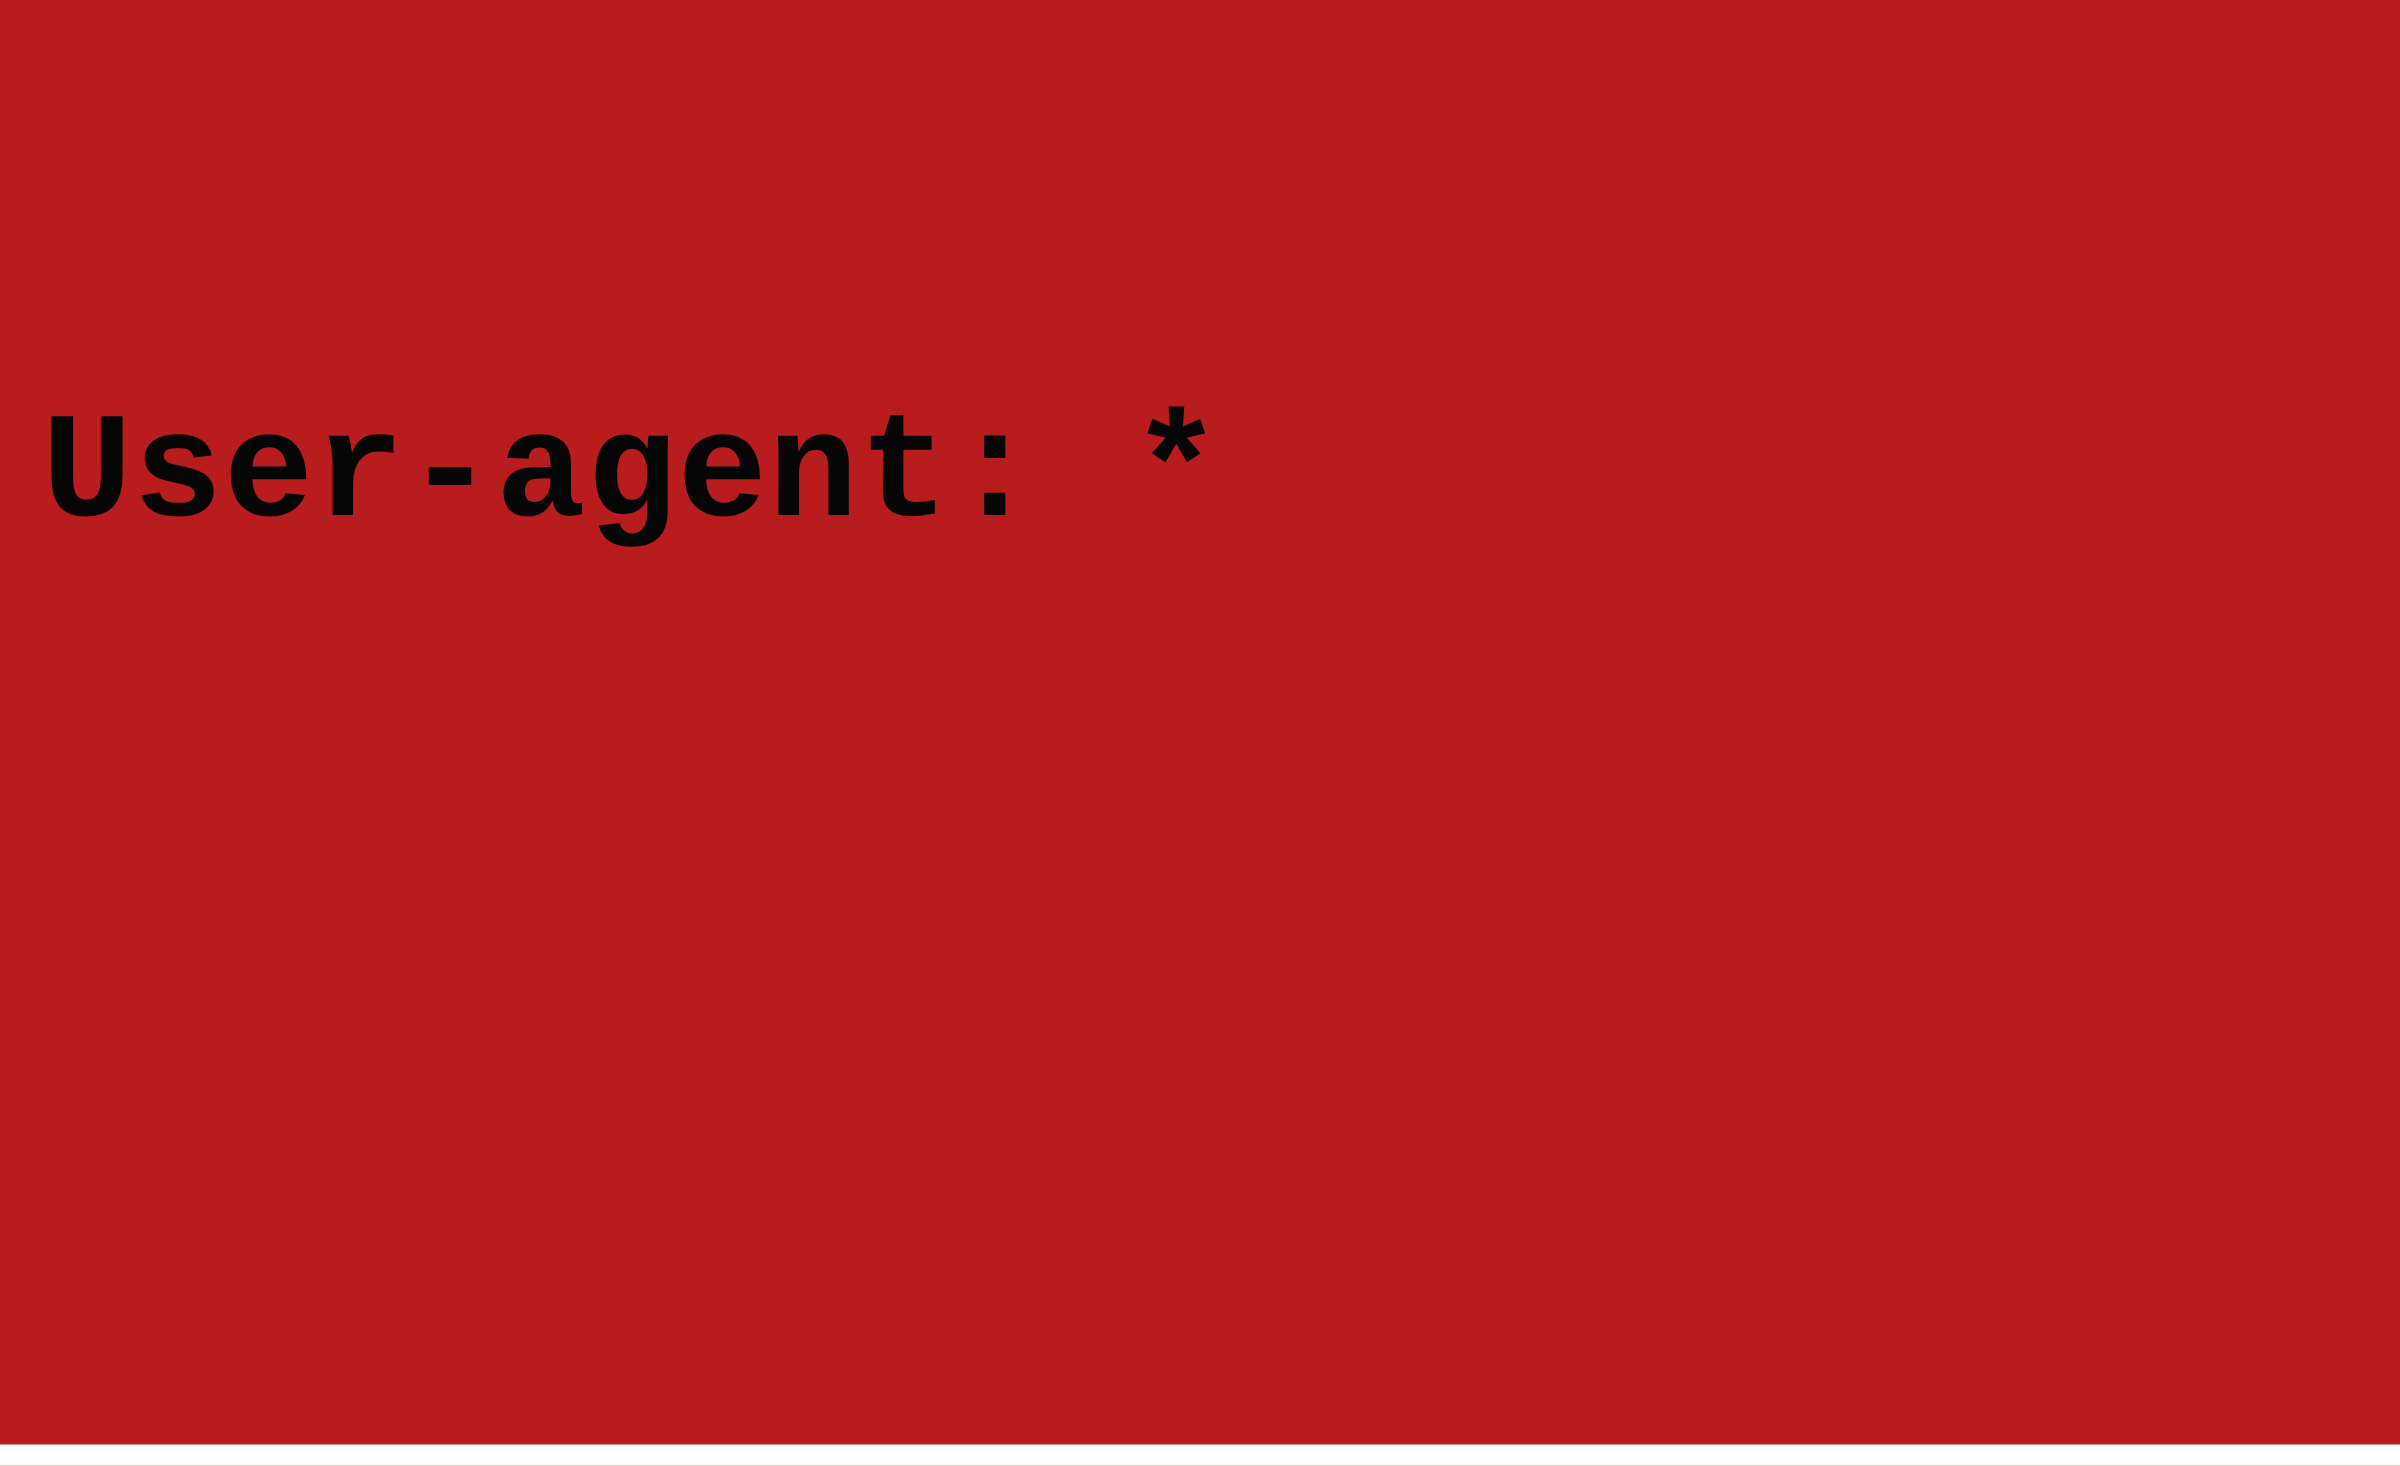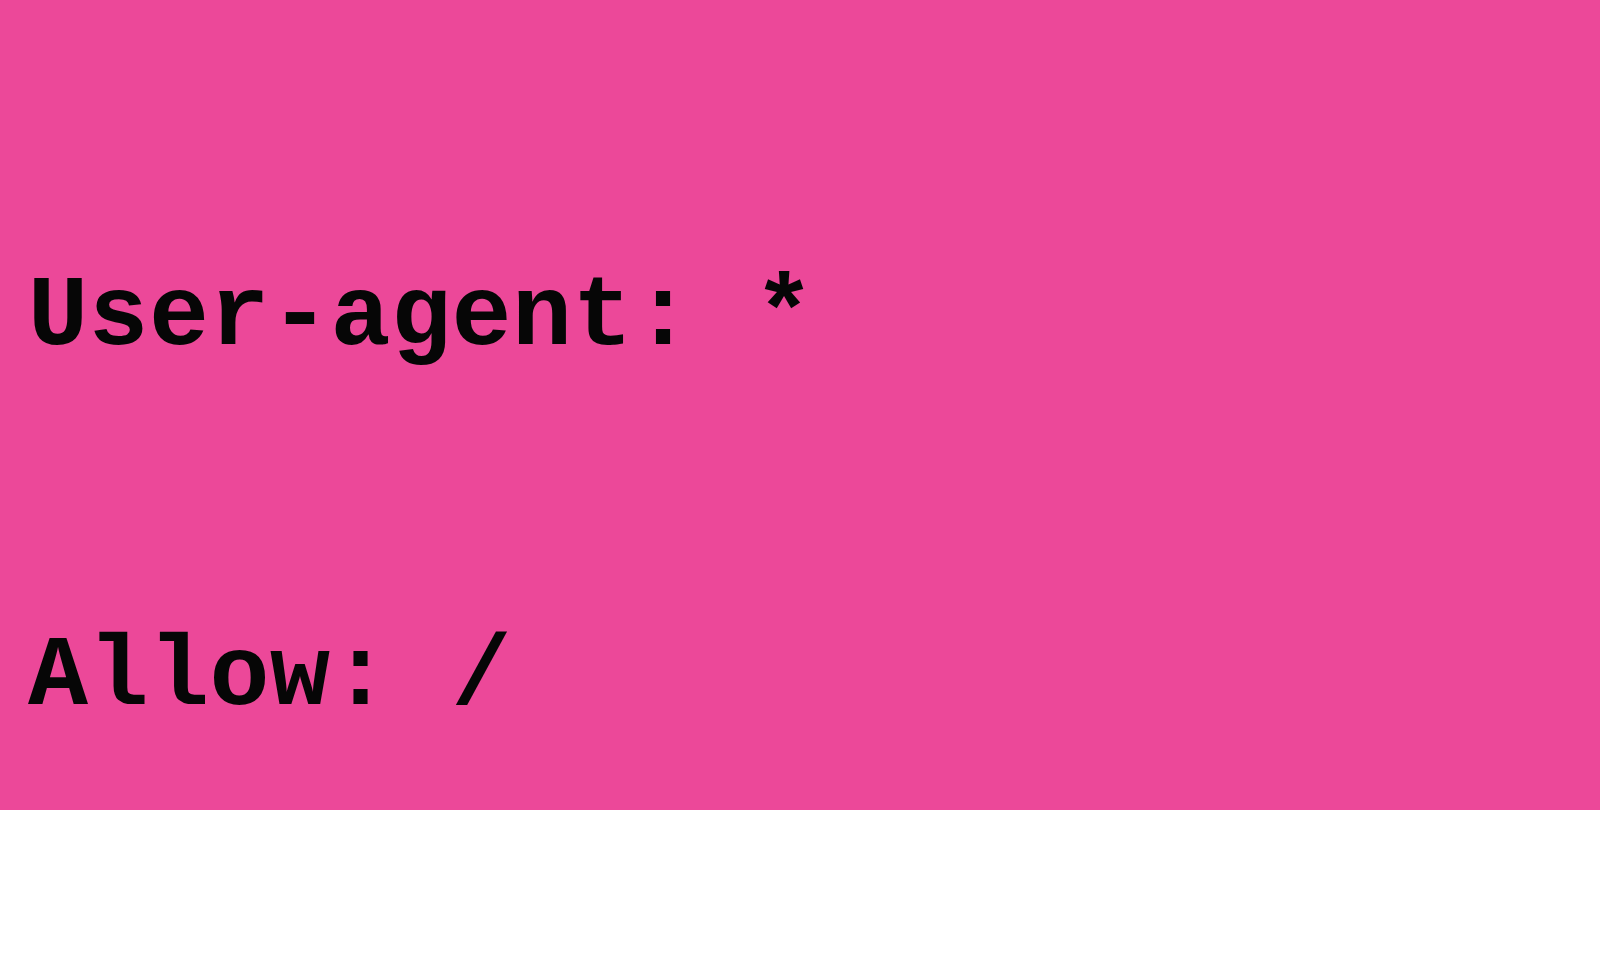--- a/index.html
+++ b/index.html
@@ -6,40 +6,39 @@
     margin: 0;
     padding: 0;
     background: #ffffff;
     width: 1600px;
     height: 977px;
     overflow: hidden;
   }
   .robots-doc {
     box-sizing: border-box;
     width: 1600px;
-    height: 810px;
+    height: 963px;
     padding: 18px 0 0 28px;
-    background: #ec4899;
+    background: #b91c1c;
     color: #060606;
     font-family: "Liberation Mono", "DejaVu Sans Mono", monospace;
     font-weight: bold;
     font-size: 100px;
     line-height: 120px;
     white-space: pre;
   }
   .text-line {
     min-height: 120px;
     letter-spacing: 0.5px;
   }
 </style>
 </head>
 <body>
 
 <div class="robots-doc">
   <div class="text-line">User-agent: *</div>
-  <div class="text-line">Allow: /</div>
   
   
   
   
   
   
 </div>
 
 </body></html>

